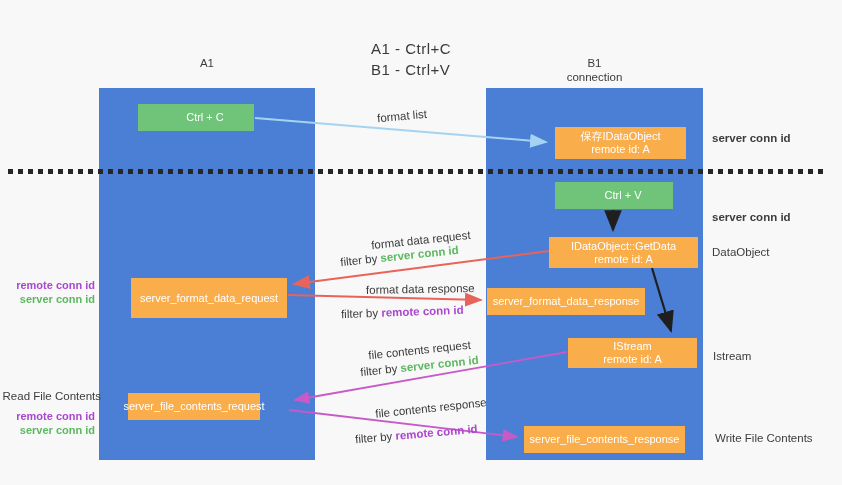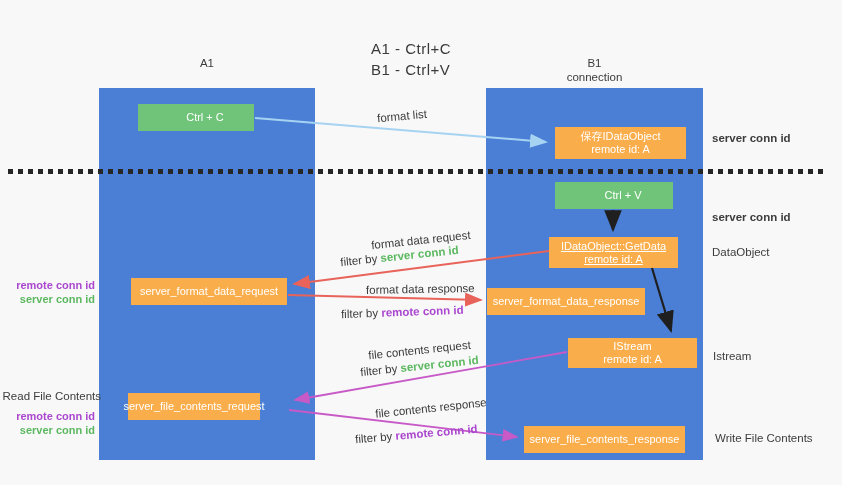--- a/index.html
+++ b/index.html
@@ -77,26 +77,26 @@
 
   <div class="node orange" style="left:555px; top:127px; width:131px; height:32px;">
     <span>保存IDataObject</span>
     <span>remote id: A</span>
   </div>
 
   <div class="node green" style="left:555px; top:182px; width:118px; height:27px;">
     <span>Ctrl + V</span>
   </div>
 
-  <div class="node orange" style="left:549px; top:237px; width:129px; height:31px;text-decoration:underline;">
+  <div class="node orange" style="left:549px; top:237px; width:149px; height:31px;">
     <span>IDataObject::GetData</span>
     <span>remote id: A</span>
   </div>
 
-  <div class="node orange" style="left:131px; top:278px; width:156px; height:27px;">
+  <div class="node orange" style="left:131px; top:278px; width:156px; height:40px;">
     <span>server_format_data_request</span>
   </div>
 
   <div class="node orange" style="left:487px; top:288px; width:158px; height:27px;">
     <span>server_format_data_response</span>
   </div>
 
   <div class="node orange" style="left:568px; top:338px; width:129px; height:30px;">
     <span>IStream</span>
     <span>remote id: A</span>

